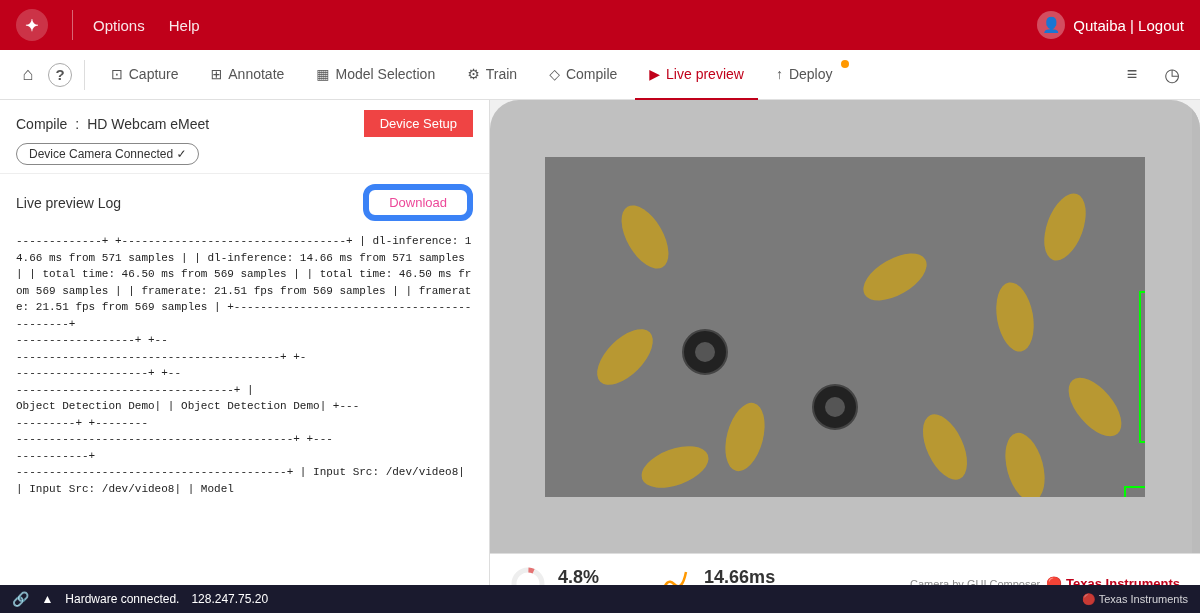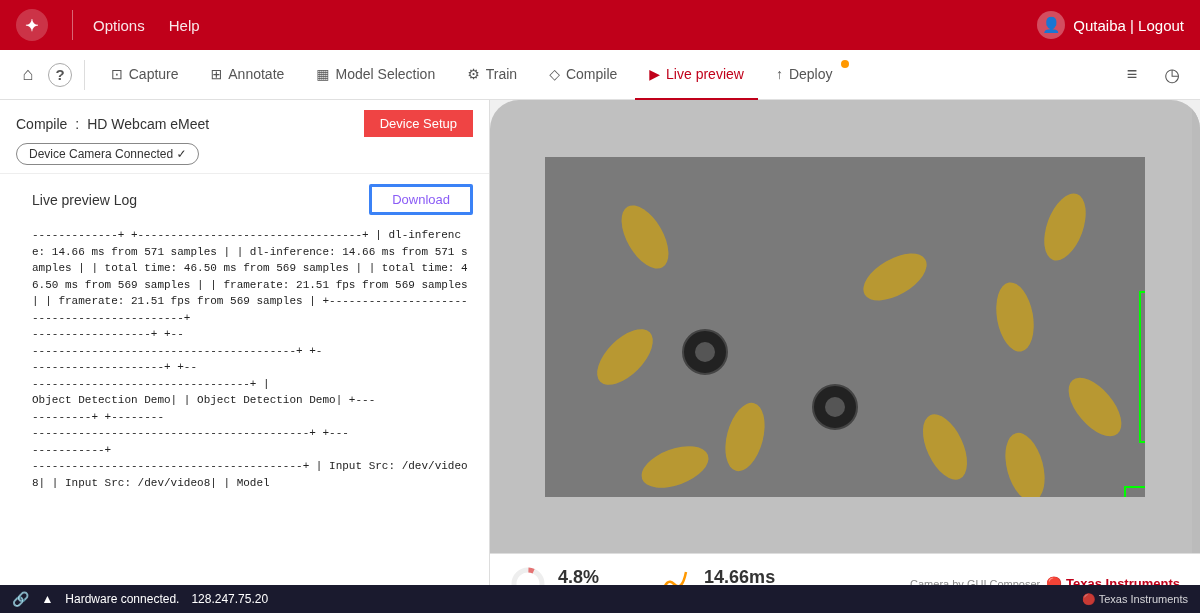--- a/index.html
+++ b/index.html
@@ -186,41 +186,40 @@
       margin-top: 2px;
       text-align: right;
     }
 
     
     .log-section {
       flex: 1;
       display: flex;
       flex-direction: column;
       overflow: hidden;
-      padding-left: 16px;
     }
     .log-header {
       display: flex;
       align-items: center;
       justify-content: space-between;
       padding: 10px 16px 6px;
     }
     .log-title {
       font-size: 14px;
       color: #333;
       font-weight: 500;
     }
     .download-btn {
       background: white;
-      color: #8b5cf6;
-      border: 3px solid #3b82f6;
+      color: #ec4899;
+      border: 6px solid #3b82f6;
       padding: 5px 20px;
       font-size: 13px;
       cursor: pointer;
-      border-radius: 2px;
+      border-radius: 12px;
     }
     .log-content {
       flex: 1;
       overflow-y: auto;
       padding: 6px 16px;
       font-family: 'Courier New', monospace;
       font-size: 11px;
       color: #222;
       line-height: 1.5;
       background: white;

